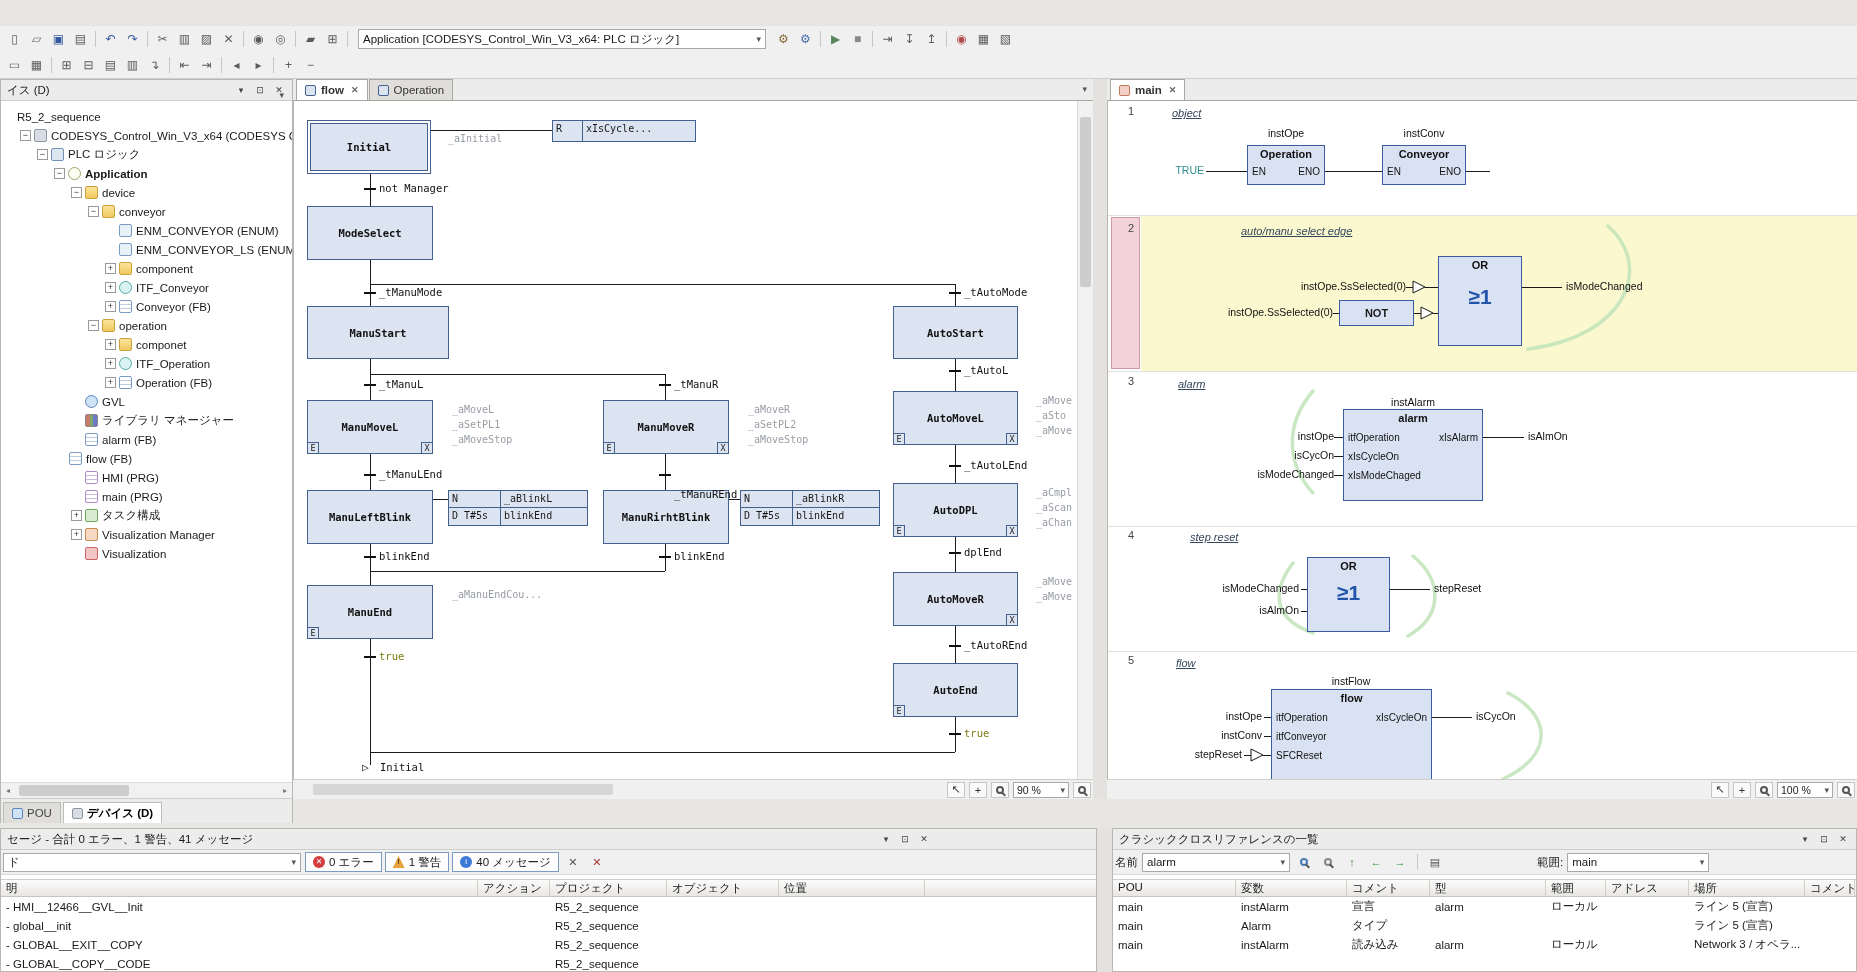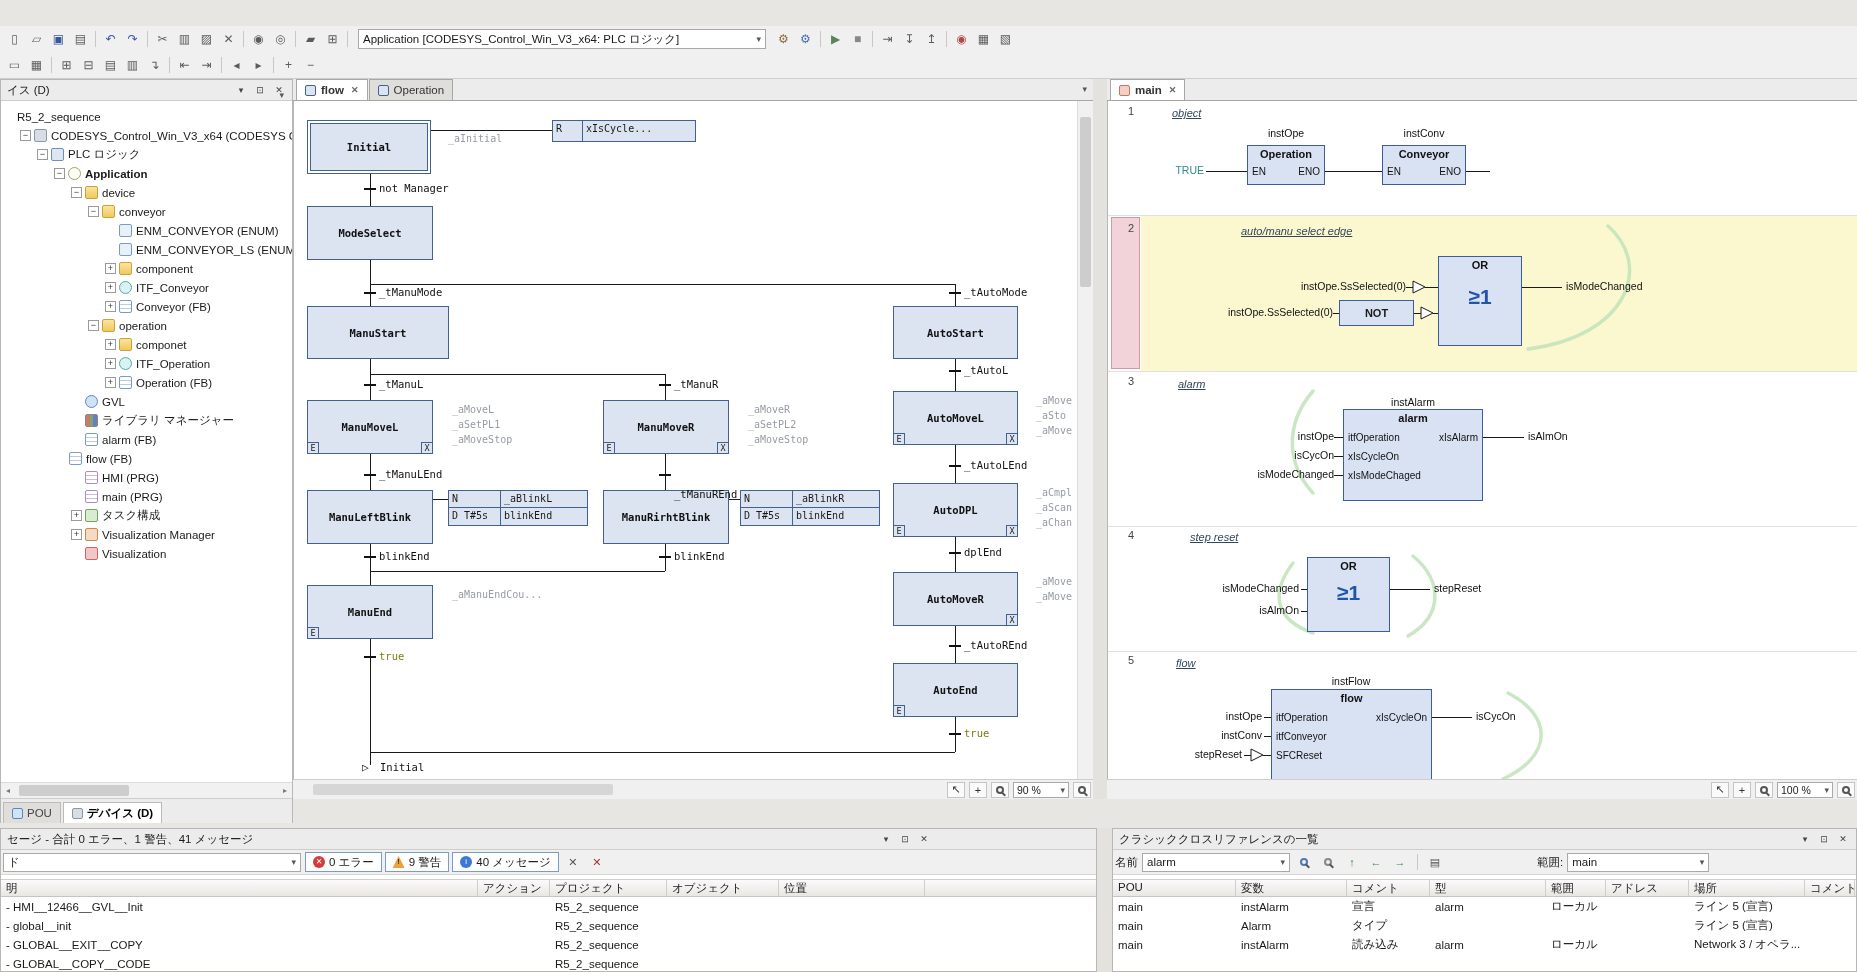--- a/index.html
+++ b/index.html
@@ -665,21 +665,21 @@
         <span>ド</span>
         <span class="ddarrow">▾</span>
       </span>
       <span id="msg-filters" style="display:inline-flex;gap:3px;">
           <span class="fbtn">
             <span class="fic error">✕</span>
             <span>0 エラー</span>
           </span>
           <span class="fbtn">
             <span class="fic warning">!</span>
-            <span>9 警告</span>
+            <span>1 警告</span>
           </span>
           <span class="fbtn">
             <span class="fic info">i</span>
             <span>40 メッセージ</span>
           </span>
         </span>
       <span class="smallbtn">✕</span>
       <span class="smallbtn" style="color:#a33;">✕</span>
     </div>
     <div id="msg-header" class="thead">

